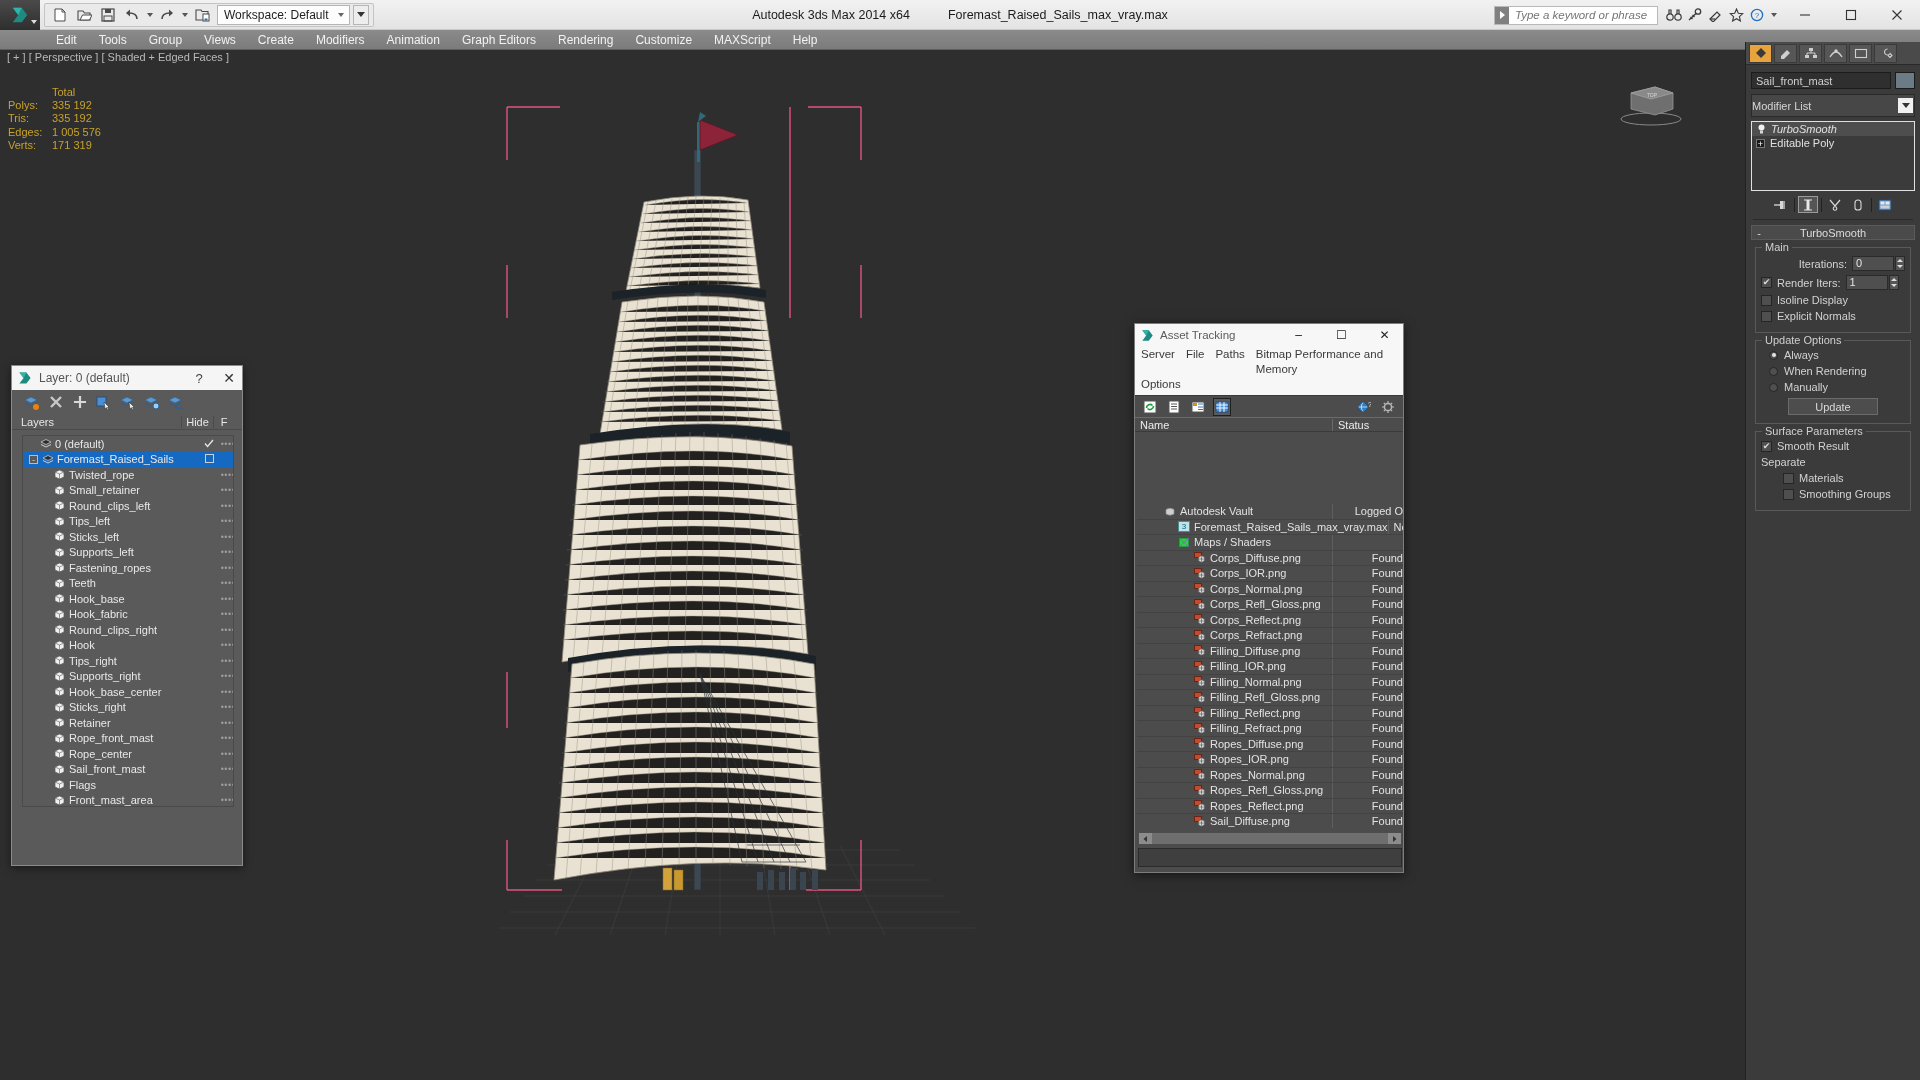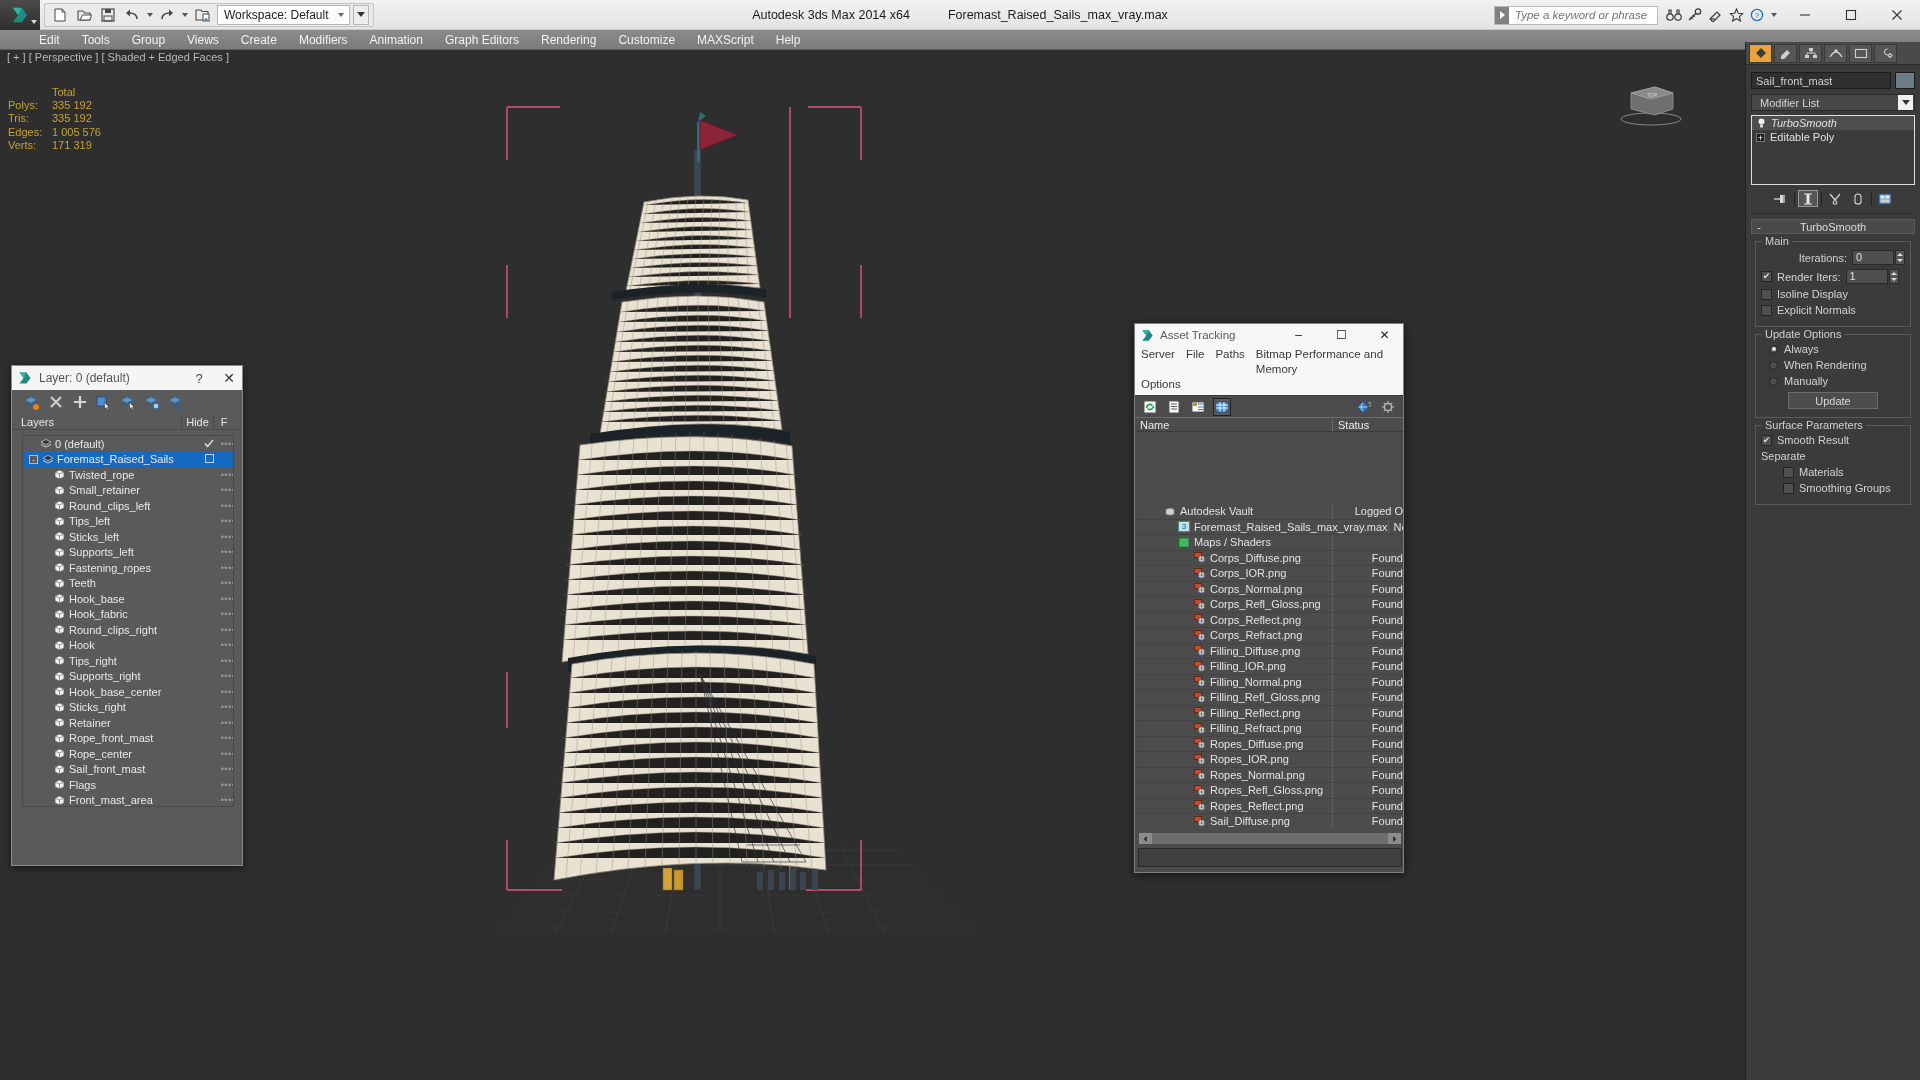--- a/index.html
+++ b/index.html
@@ -65,21 +65,21 @@
   }
   .ic-icons { display: flex; align-items: center; gap: 2px; margin-right: 4px; }
   .ic-ic { width: 19px; height: 20px; display:flex;align-items:center;justify-content:center; }
   .winbtns { display: flex; align-items: center; height: 30px; }
   .winbtn { width: 46px; height: 30px; display: flex; align-items: center; justify-content: center; }
 
   
   #menubar {
     position: absolute; left: 0; top: 30px; width: 1920px; height: 20px;
     background: linear-gradient(#8b8b8b, #7b7b7b);
-    display: flex; align-items: center; padding-left: 28px;
+    display: flex; align-items: center; padding-left: 45px;
     border-bottom: 1px solid #5d5d5d;
   }
   #menubar .mi {
     font-size: 12px; color: #f2f2f2; padding: 2px 11px; cursor: default; white-space: nowrap;
   }
 
   
   #viewport {
     position: absolute; left: 0; top: 50px; width: 1745px; height: 1030px;
     background: #2e2e2e; overflow: hidden;
@@ -116,23 +116,23 @@
     display: flex; align-items: center; justify-content: center; }
   .cmd-tab.active { background: #e8a33d; }
   .cmd-sec { padding: 4px 5px 0 5px; }
   .name-row { display: flex; gap: 4px; align-items: center; margin-top: 3px;}
   .name-field {
     flex: 1; height: 17px; background: #2f2f2f; border: 1px solid #1c1c1c;
     color: #cfcfcf; font-size: 11px; padding: 1px 4px; line-height: 15px;
   }
   .color-swatch { width: 20px; height: 17px; background: #6c7c87; border: 1px solid #1c1c1c; }
   .mod-list-box {
-    margin-top: 5px; height: 17px; background: #474747; border: 1px solid #2a2a2a;
+    margin-top: 5px; height: 23px; background: #474747; border: 1px solid #2a2a2a;
     display:flex; align-items:center; justify-content:space-between;
-    color: #d5d5d5; font-size: 11px; padding-left: 8px;
+    color: #d5d5d5; font-size: 11px; padding-left: 0;
   }
   .mod-list-box .chev { width: 15px; height: 15px; background: #f0f0f0; display:flex;align-items:center;justify-content:center;margin-right:1px;}
   .mod-list-box .chev i { width:0;height:0;border-left:4px solid transparent;border-right:4px solid transparent;border-top:5px solid #333;display:block;}
   .mod-stack {
     margin-top: 4px; height: 70px; background: #3b3b3b; border: 1px solid #e0e0e0;
     overflow: hidden;
   }
   .mod-item { height: 14px; display: flex; align-items: center; gap: 5px; padding-left: 4px;
     font-size: 11px; color: #e0e0e0; }
   .mod-item.sel { background: #4e4e4e; font-style: italic; }

